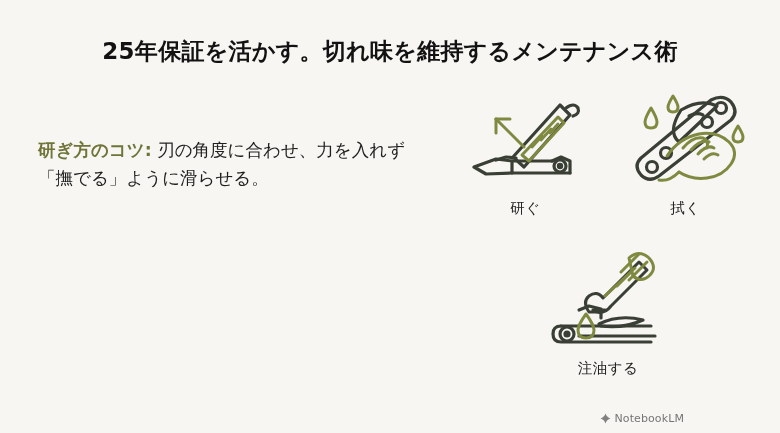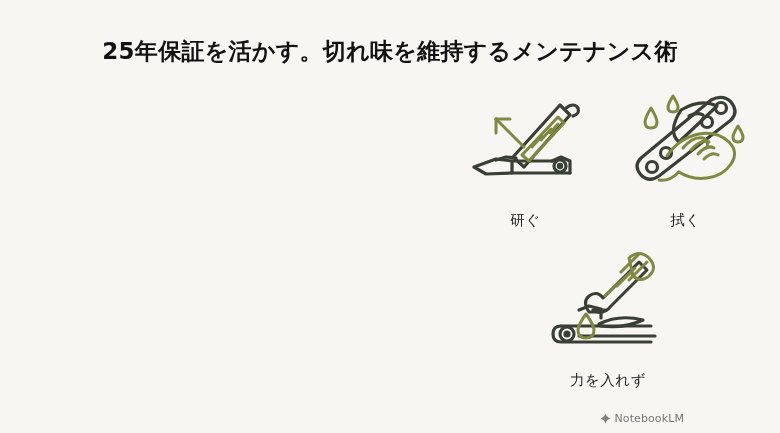--- a/index.html
+++ b/index.html
@@ -85,21 +85,21 @@
   .icon-art {
     width: 120px;
     height: 95px;
     display: block;
   }
   .icon-art.wide {
     width: 130px;
     height: 100px;
   }
   .icon-caption {
-    margin-top: 21px;
+    margin-top: 9px;
     font-size: 14.5px;
     color: #1f1f1f;
     text-align: center;
     letter-spacing: 0.5px;
   }
   .footer-brand {
     position: absolute;
     right: 12px;
     bottom: 8px;
     display: flex;
@@ -121,20 +121,21 @@
 </head>
 <body>
 
 <div class="slide">
 
   <h1 class="slide-title">25年保証を活かす。切れ味を維持するメンテナンス術</h1>
 
   <div class="body-column">
 
 
+    <p class="para"><span class="lede">研ぎ方のコツ:</span><span> 刃の角度に合わせ、力を入れず「撫でる」ように滑らせる。</span></p>
 
 
   </div>
 
   <div class="icons-area">
 
     <div class="icon-row-top">
 
       <div class="icon-block">
         <svg class="icon-art" viewBox="0 0 120 95">
@@ -207,21 +208,21 @@
           <g fill="none" stroke="#7f8a40" stroke-width="3" stroke-linecap="round" stroke-linejoin="round">
             <path d="M46 62 Q39 52 46 46 Q54 40 60 48 L96 12 L104 20 L68 56 Q62 64 53 62 Z" stroke="#3a3f35"></path>
             <path d="M62 46 L92 18"></path>
             <path d="M74 36 L88 22"></path>
             <path d="M86 8 Q96 -1 106 8 Q115 18 106 26 Q98 33 90 26 Z"></path>
             <path d="M78 22 L96 4"></path>
             <path d="M86 30 L104 12"></path>
             <path d="M43 64 Q35 75 35 80 Q35 88 43 88 Q51 88 51 80 Q51 75 43 64 Z"></path>
           </g>
         </svg>
-        <div class="icon-caption">力を入れず</div>
+        <div class="icon-caption">注油する</div>
       </div>
 
     </div>
 
   </div>
 
   <div class="footer-brand">
     <svg class="brand-mark" viewBox="0 0 12 12">
       <path d="M6 0.6 C6.7 3.1 8.9 5.3 11.4 6 C8.9 6.7 6.7 8.9 6 11.4 C5.3 8.9 3.1 6.7 0.6 6 C3.1 5.3 5.3 3.1 6 0.6 Z" fill="#555555"></path>
     </svg>

